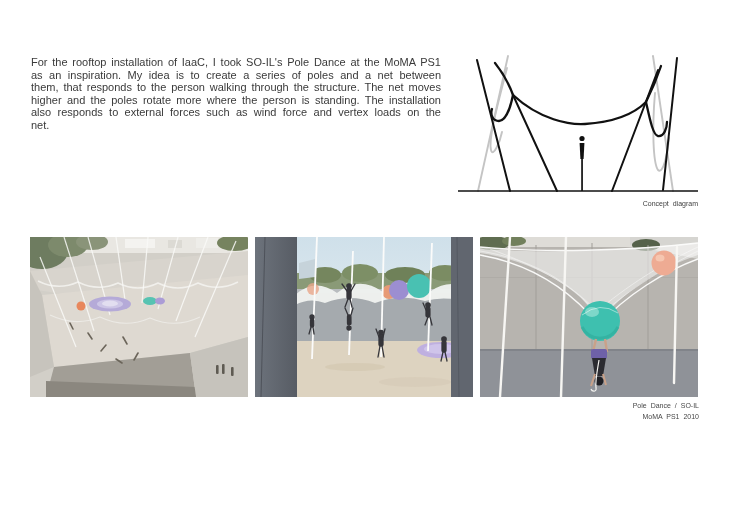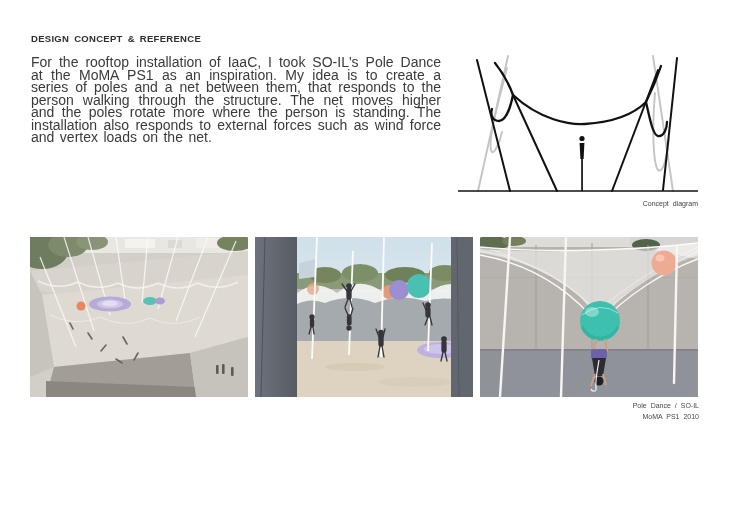--- a/index.html
+++ b/index.html
@@ -1,37 +1,36 @@
 <!DOCTYPE html>
 <html style="--page_bg: #ffffff; --ink: #2e2e2e; --text_gray: #9b9b9b; --diagram_gray: #c4c4c4; --teal: #3ec0af; --purple: #9c8ed1; --lavender: #bfb0e0; --orange: #e8875c; --peach: #eeab93;"><head>
 <meta charset="utf-8">
 <style>
   html,body{margin:0;padding:0;background:#ffffff;}
   .page{position:relative;width:730px;height:516px;background:var(--page_bg,#fff);overflow:hidden;
         font-family:"Liberation Sans", sans-serif;color:var(--ink,#2e2e2e);}
   .title{position:absolute;left:31px;top:33px;margin:0;font-size:9.5px;font-weight:bold;
          letter-spacing:0.3px;word-spacing:2px;color:var(--ink,#2e2e2e);}
-  .body-text{position:absolute;left:31px;top:56px;width:410px;margin:0;font-size:14px;
+  .body-text{position:absolute;left:31px;top:56px;width:410px;margin:0;font-size:11px;
          line-height:12.5px;text-align:justify;word-spacing:1.6px;color:#3a3a3a;}
   .diagram{position:absolute;left:455px;top:38px;width:250px;height:160px;}
   .diagram svg{display:block;}
   .diagram-caption{position:absolute;right:32px;top:200px;font-size:7px;word-spacing:2px;color:#3d3d3d;}
   .photo{position:absolute;top:237px;width:218px;height:160px;margin:0;overflow:hidden;background:#ccc;}
   .photo svg{display:block;}
   .photo.p1{left:30px;} .photo.p2{left:255px;} .photo.p3{left:480px;}
   .photo-caption{position:absolute;right:31px;top:401px;text-align:right;font-size:7px;
          line-height:10.5px;word-spacing:2px;color:#474747;}
   .footer{position:absolute;left:0;top:455px;width:730px;height:45px;}
 </style>
 </head>
 <body>
 
 <div class="page">
 
-  <h1 class="title">DESIGN CONCEPT &amp; REFERENCE</h1>
 
   <p class="body-text">For the rooftop installation of IaaC, I took SO-IL's Pole Dance at the MoMA PS1 as an inspiration. My idea is to create a series of poles and a net between them, that responds to the person walking through the structure. The net moves higher and the poles rotate more where the person is standing. The installation also responds to external forces such as wind force and vertex loads on the net.</p>
 
   <div class="diagram">
     <svg width="250" height="160" viewBox="0 0 250 160">
 
       <g stroke="#c4c4c4" fill="none" stroke-width="1.9" stroke-linecap="round">
         <line x1="53" y1="18" x2="23" y2="153"></line>
         <path d="M52,30 C44,62 33,100 36,112 C38,120 45,104 47,94"></path>
         <line x1="198" y1="18" x2="218" y2="153"></line>

